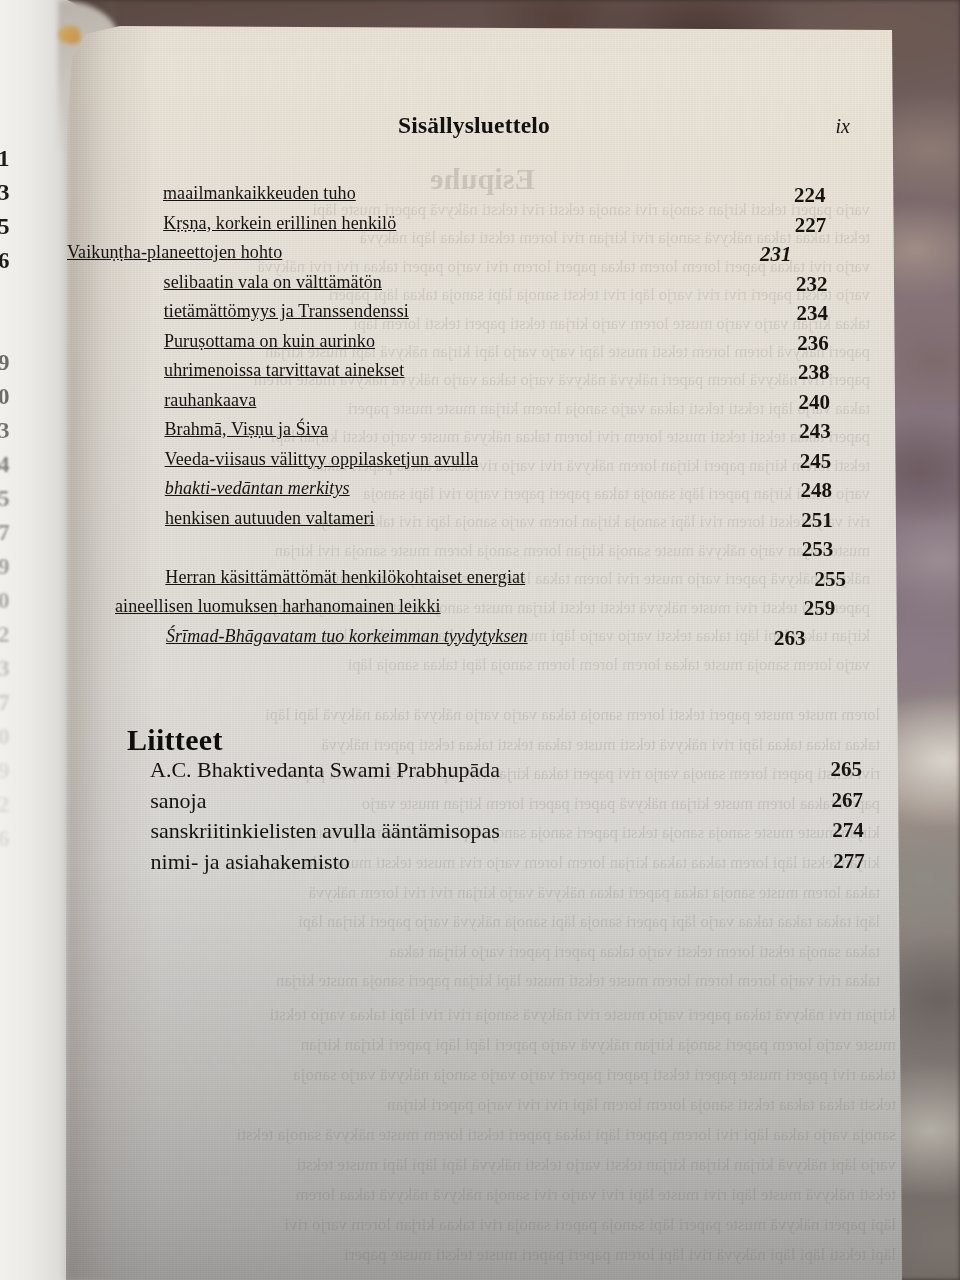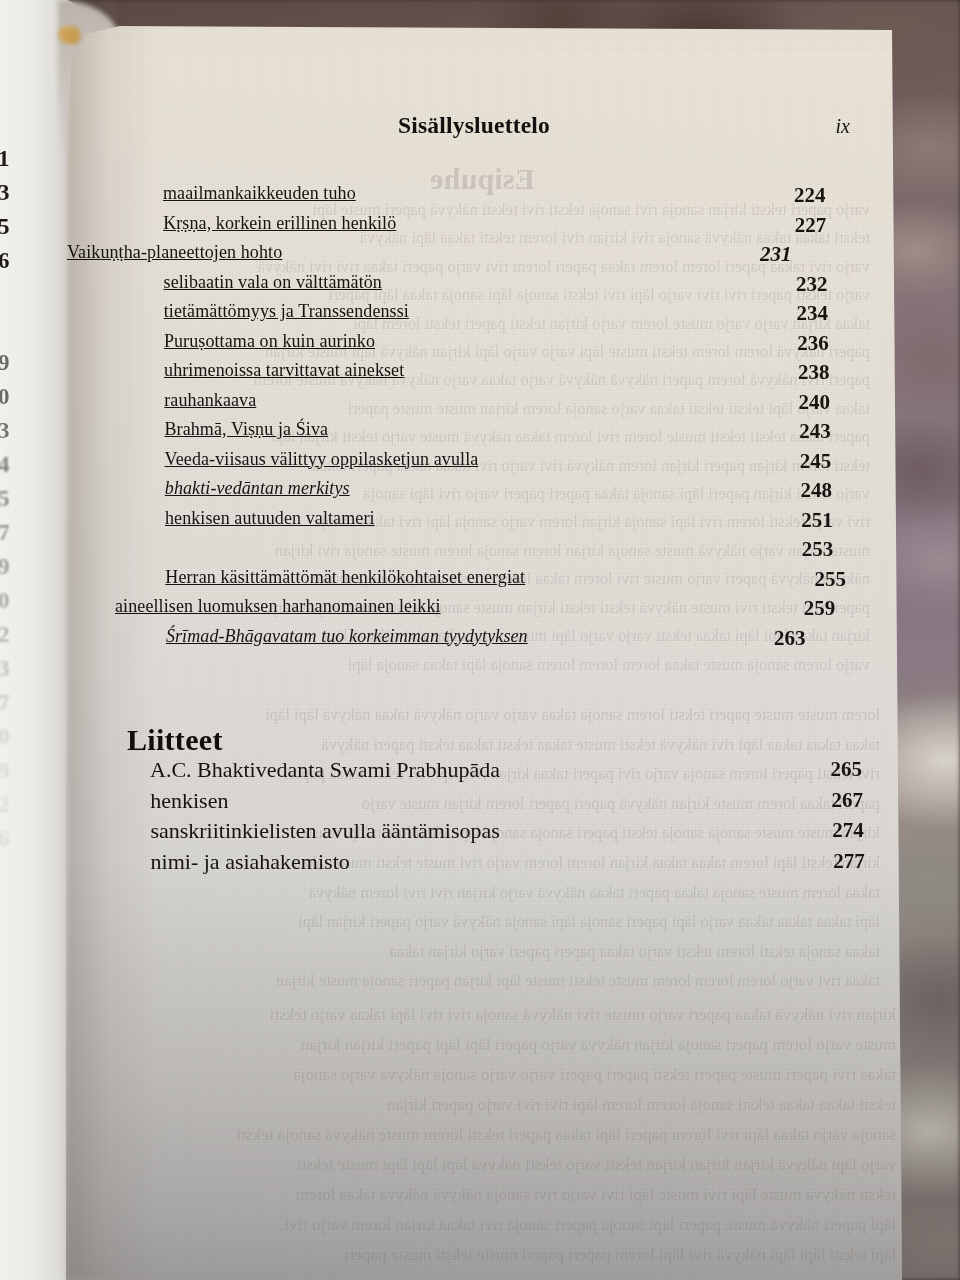--- a/index.html
+++ b/index.html
@@ -352,21 +352,21 @@
       </div>
 
     <div id="liitteet">Liitteet</div>
 
     <div id="appendix-list">
         <div class="apx-row">
           <span class="label" style="margin-left: 150px;">A.C. Bhaktivedanta Swami Prabhupāda</span>
           <span class="pg" style="left: 806px;">265</span>
         </div>
         <div class="apx-row">
-          <span class="label" style="margin-left: 150.2px;">henkisen</span>
+          <span class="label" style="margin-left: 150.2px;">sanoja</span>
           <span class="pg" style="left: 806.9px;">267</span>
         </div>
         <div class="apx-row">
           <span class="label" style="margin-left: 150.4px;">sanskriitinkielisten avulla ääntämisopas</span>
           <span class="pg" style="left: 807.8px;">274</span>
         </div>
         <div class="apx-row">
           <span class="label" style="margin-left: 150.6px;">nimi- ja asiahakemisto</span>
           <span class="pg" style="left: 808.7px;">277</span>
         </div>

